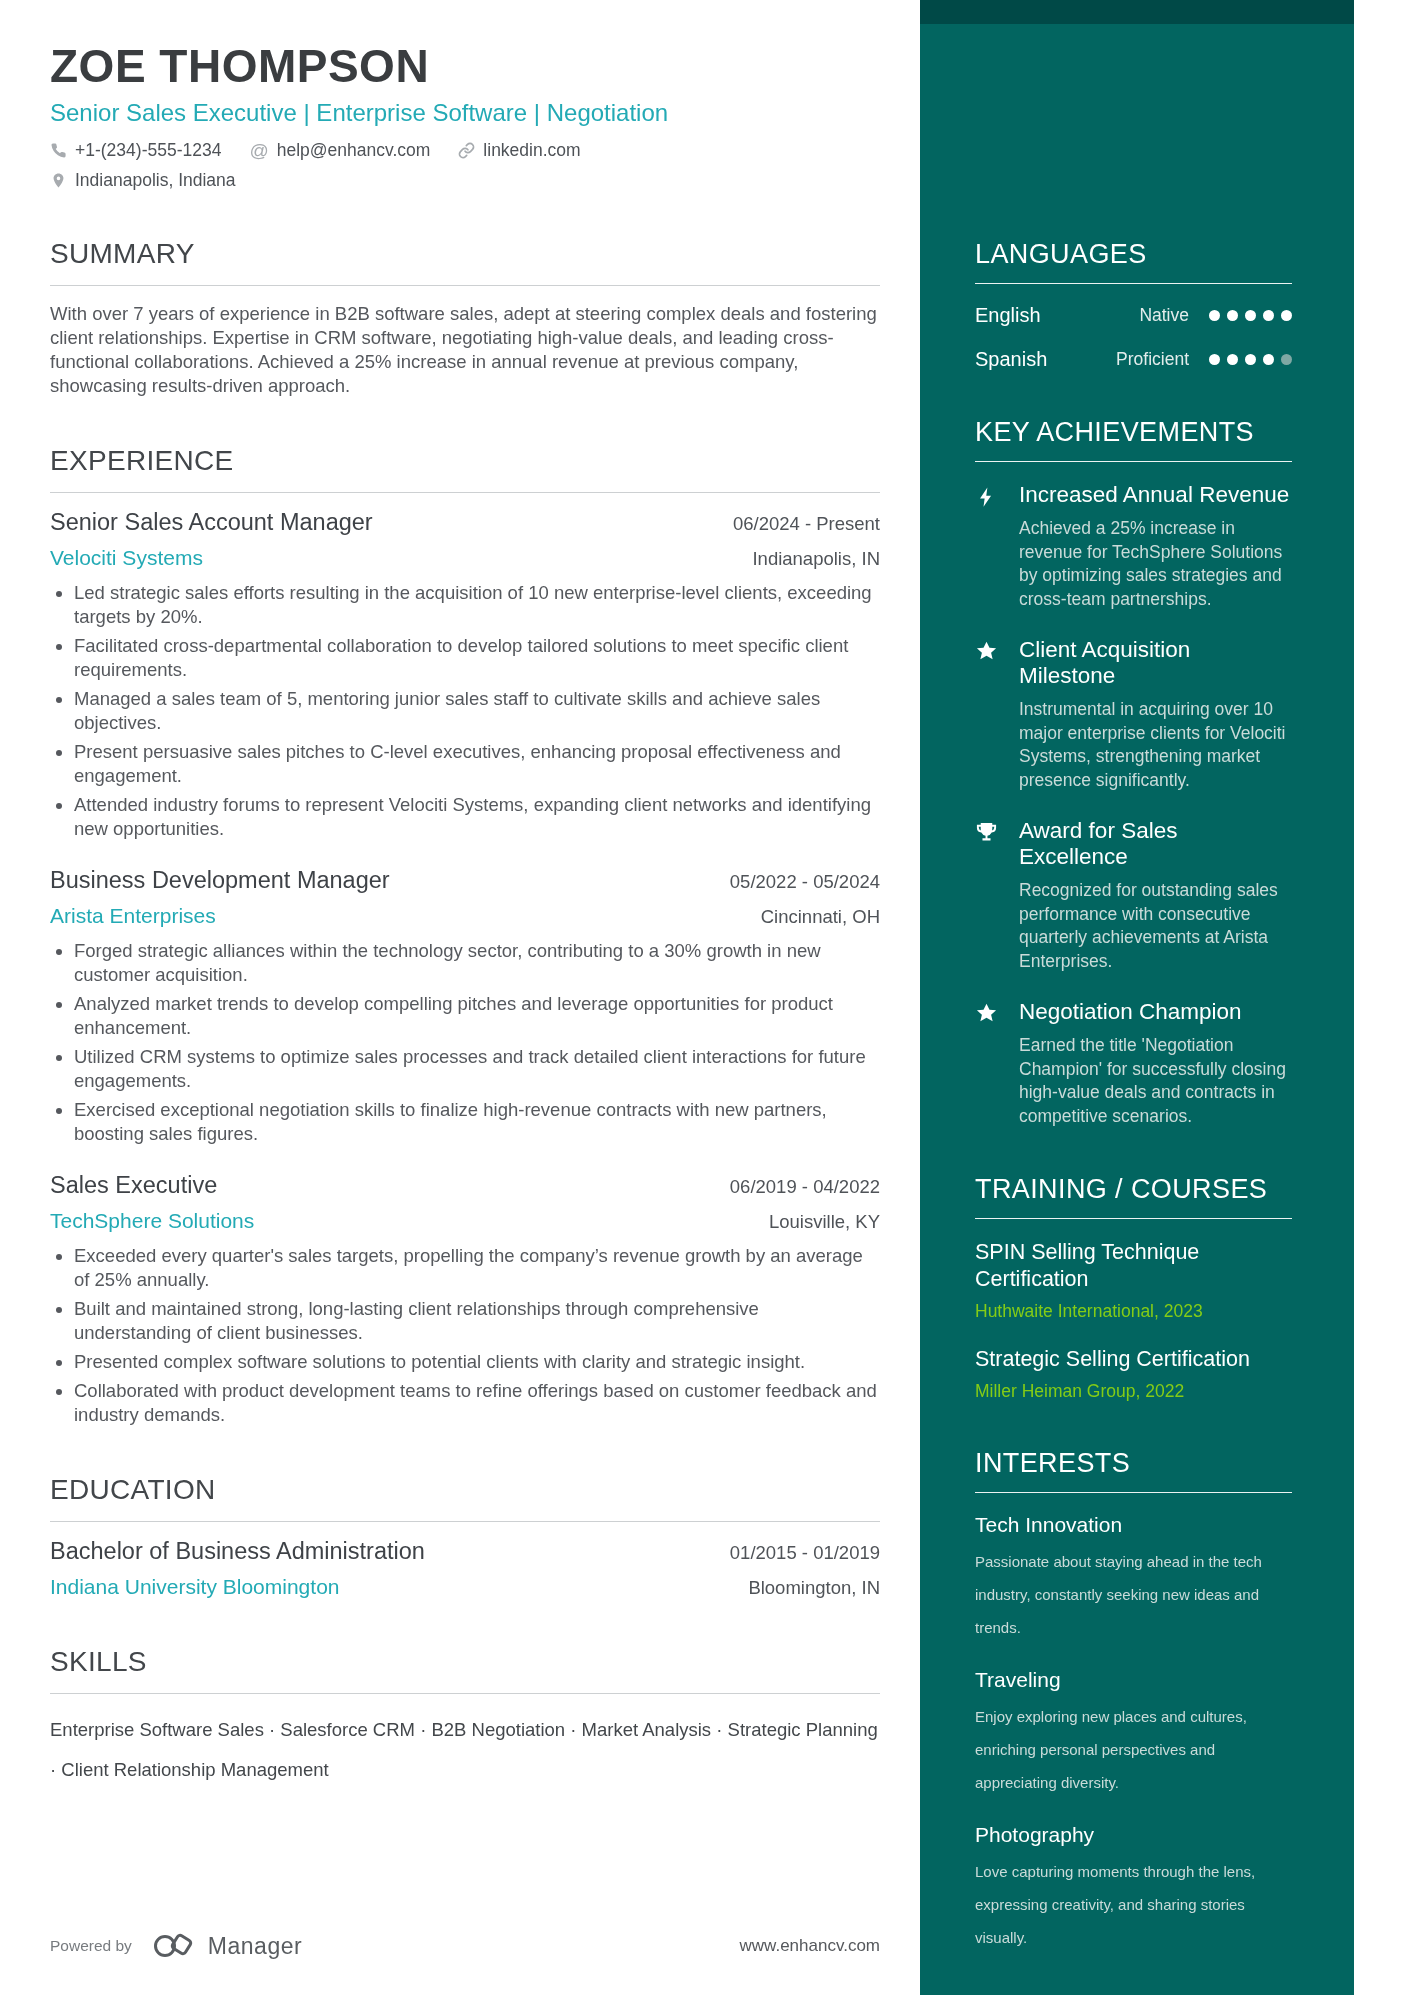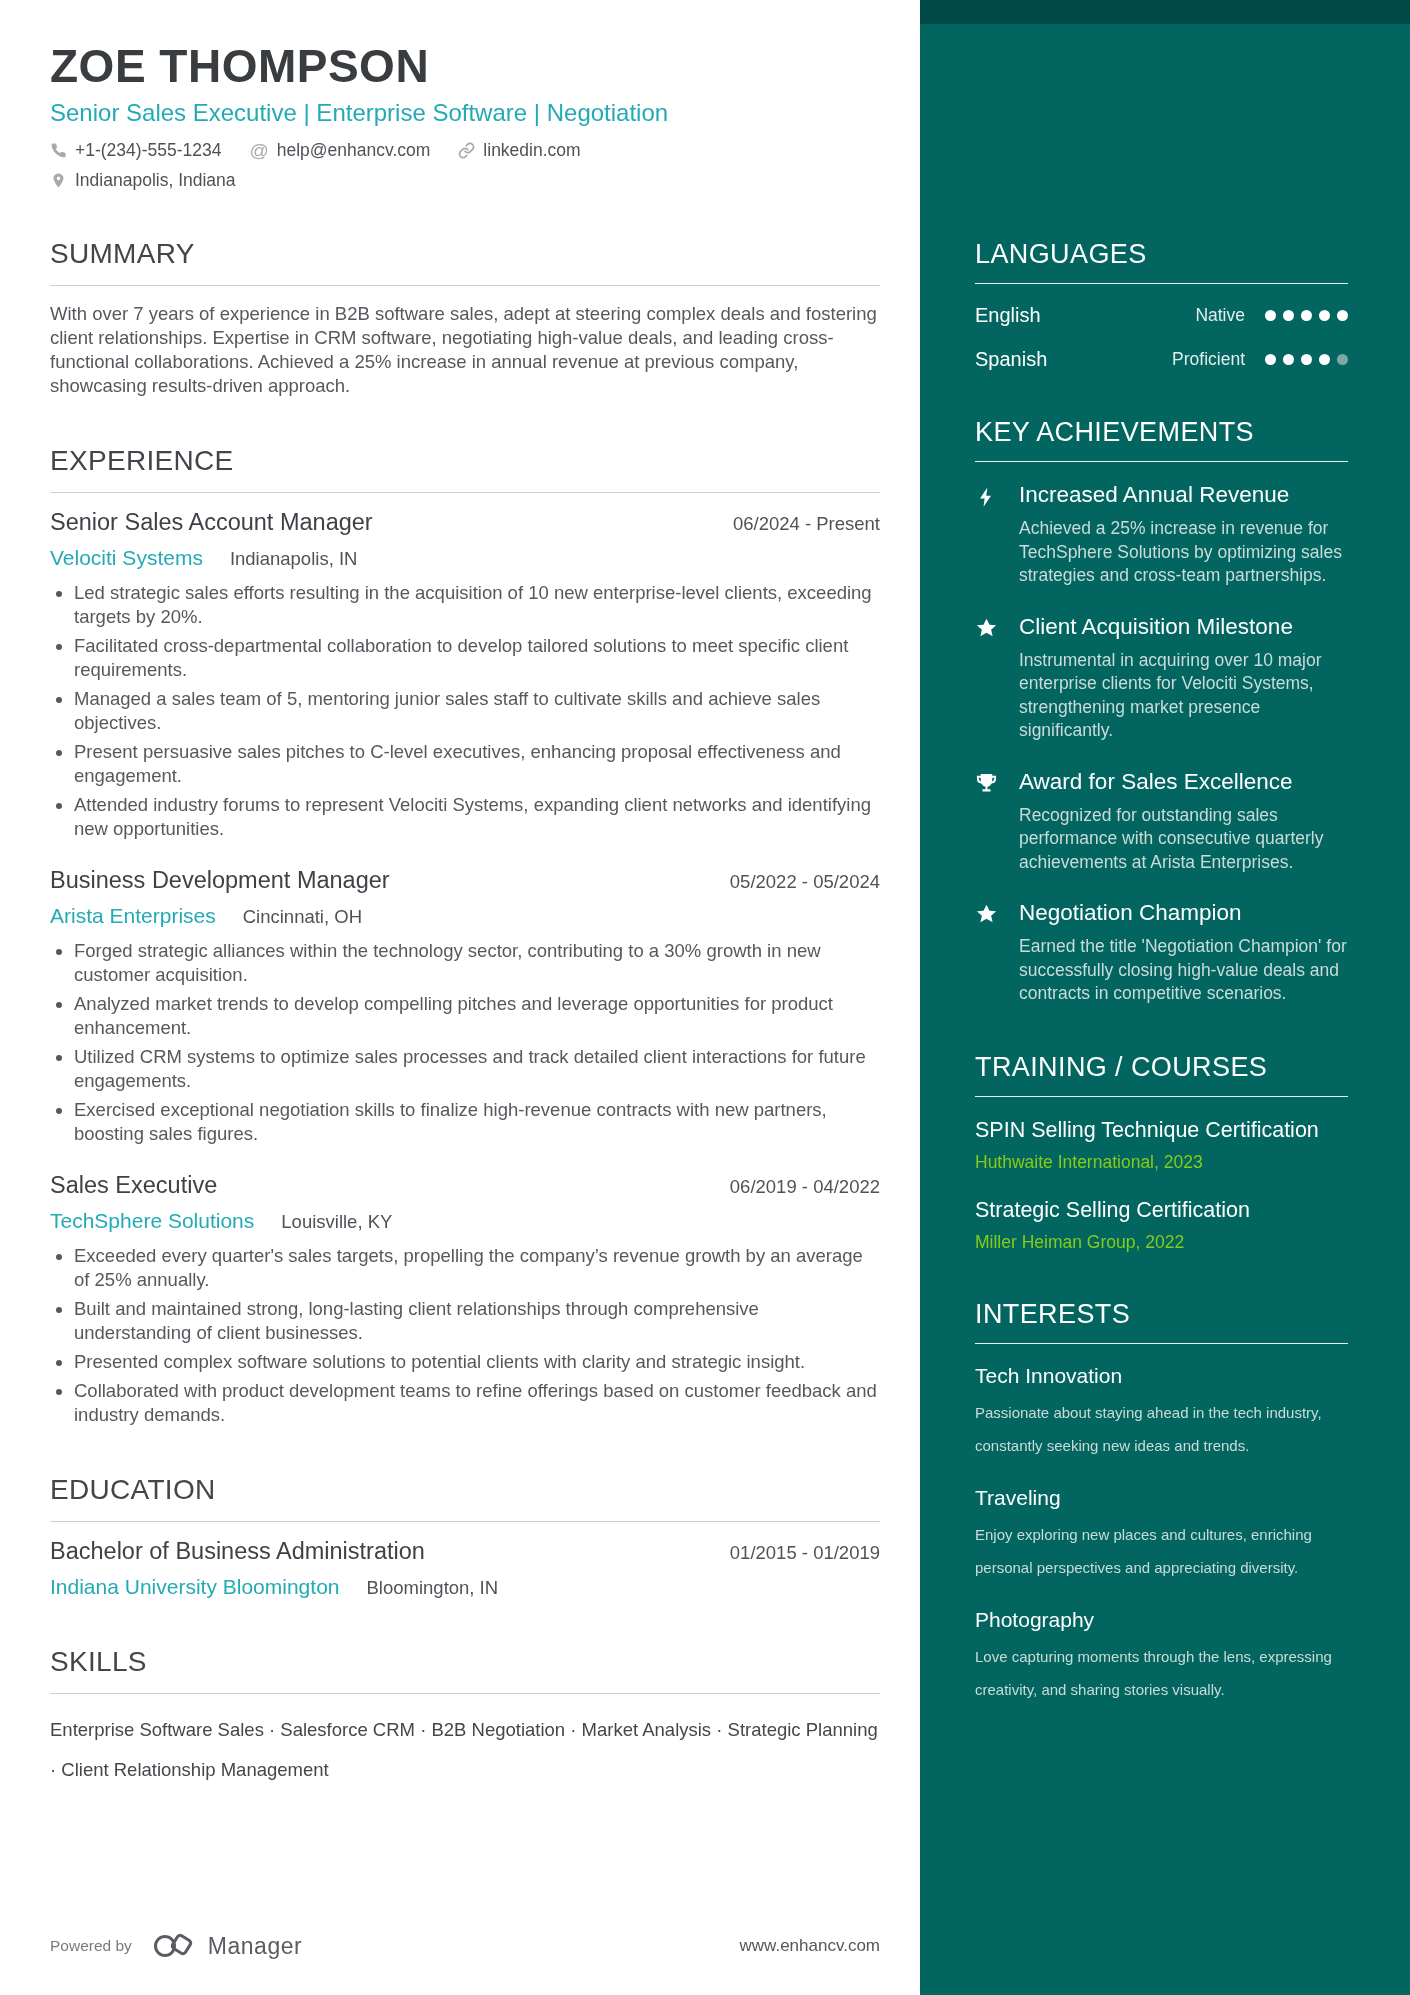--- a/index.html
+++ b/index.html
@@ -1,20 +1,20 @@
 <!DOCTYPE html>
 <html><head>
 <meta charset="utf-8">
 <style>
   html,body{margin:0;padding:0;background:#ffffff;}
   .page{position:relative;width:1410px;height:1995px;background:#ffffff;overflow:hidden;
         font-family:"Liberation Sans", sans-serif;}
 
   
-  .sidebar{position:absolute;left:920px;top:0;width:490px;height:1995px;background:#026560;}
+  .sidebar{position:absolute;left:920px;top:0;width:434px;height:1995px;background:#026560;}
   .sidebar-strip{position:absolute;left:0;top:0;width:100%;height:24px;background:#004947;}
   .sidebar-inner{padding:239px 62px 0 55px;}
   .s-section{margin-top:46px;}
   .s-section:first-child{margin-top:0;}
   .s-heading{margin:0;font-size:27px;font-weight:500;letter-spacing:.4px;color:#ffffff;}
   .s-rule{border:none;border-top:1.5px solid #ecf3f2;margin:13px 0 20px;}
 
   .lang-row{display:flex;align-items:center;margin-bottom:21px;}
   .lang-name{flex:1;font-size:20px;color:#ffffff;}
   .lang-level{font-size:17.5px;color:#e3edec;margin-right:20px;}
@@ -49,21 +49,21 @@
   .section{margin-top:47px;}
   .section-heading{margin:0;font-size:28px;font-weight:500;letter-spacing:.3px;color:#42464a;}
   .rule{border:none;border-top:1px solid #cdd0d2;margin:15px 0 16px;}
   .summary-text{margin:0;font-size:18.5px;line-height:24px;color:#55585d;}
 
   .job{margin-top:8px;}
   .job + .job{margin-top:26px;}
   .job-head{display:flex;justify-content:space-between;align-items:baseline;}
   .job-title{font-size:23.5px;font-weight:500;color:#3e4247;}
   .job-dates{font-size:18.5px;color:#4f5358;}
-  .job-sub{display:flex;justify-content:flex-start;align-items:baseline;margin-top:10px;}
+  .job-sub{display:flex;justify-content:space-between;align-items:baseline;margin-top:10px;}
   .job-company{font-size:21px;font-weight:500;color:#23aab5;}
   .job-location{font-size:18.5px;color:#4f5358;margin-left:27px;}
   .job ul{margin:11px 0 0;padding-left:24px;}
   .job li{font-size:18.5px;line-height:24px;color:#55585d;margin-bottom:5px;}
 
   .skills-text{margin:0;font-size:18.5px;line-height:40px;color:#43474b;}
 
   
   .footer{position:absolute;left:50px;bottom:34px;width:830px;display:flex;align-items:center;}
   .powered{font-size:15.5px;color:#777b7f;margin-right:20px;}

